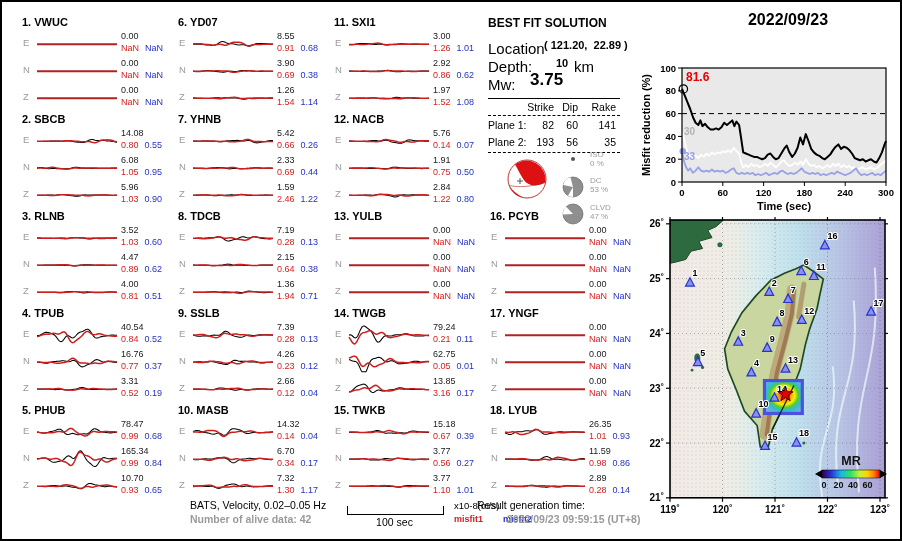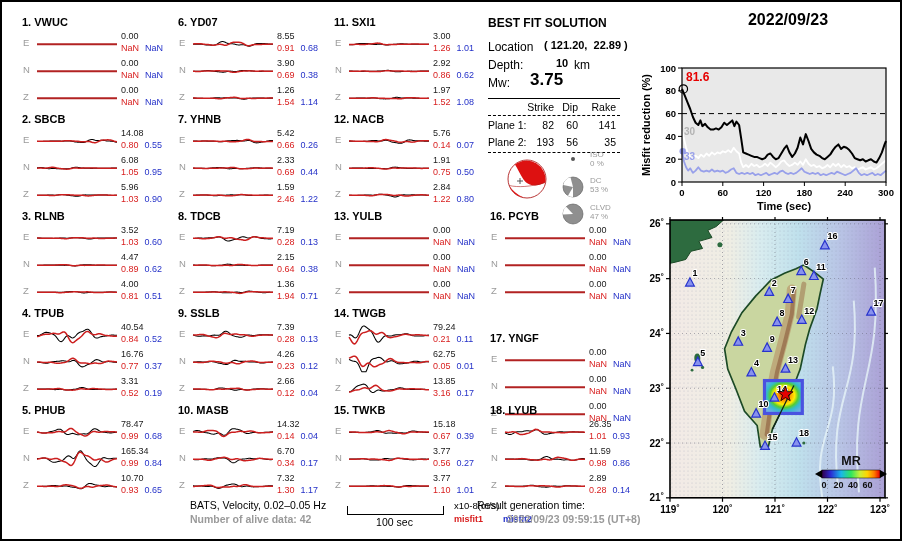--- a/index.html
+++ b/index.html
@@ -13,21 +13,21 @@
   .wave{position:absolute;left:15px;top:1px;width:84px;height:24px;}
   .nums{position:absolute;left:101px;top:0;width:52px;font-size:9px;line-height:10px;white-space:nowrap;}
   .amp{position:absolute;top:1px;left:0;color:#1a1a1a;}
   .mrow{position:absolute;top:13px;left:0;}
   .m1{color:#d81e1e;margin-right:6px;}
   .m2{color:#2431c8;}
   
   #solution{position:absolute;left:486px;top:14px;width:178px;height:200px;font-size:10.5px;color:#000;}
   .sol-title{position:absolute;top:0;left:0;font-size:12px;font-weight:bold;}
   .sol-row{position:absolute;left:0;width:178px;height:16px;}
-  .sol-row .lbl{position:absolute;top:0;font-size:12px;}
+  .sol-row .lbl{position:absolute;top:0;font-size:15px;}
   .sol-row .val-b{position:absolute;top:-1px;font-weight:bold;font-size:11px;white-space:pre;}
   .mw{position:absolute;left:42px;top:-6px;font-weight:bold;font-size:17px;}
   .sol-table{position:absolute;left:0;top:82px;width:134px;height:60px;font-size:10.5px;}
   .t-line{position:absolute;left:0;width:132px;height:0;}
   .t-line.solid{border-top:1px solid #000;}
   .t-line.dashed{border-top:1px dashed #000;}
   .th,.td{position:absolute;text-align:right;}
   .t-rowlbl{position:absolute;left:0;}
   .c-strike{left:32px;width:34px;}
   .c-dip{left:70px;width:20px;}
@@ -716,21 +716,21 @@
             <line x1="2" y1="13.2" x2="82" y2="13.2" stroke="#b22222" stroke-width="2"></line>
           </svg>
     <div class="nums">
       <div class="amp">0.00</div>
       <div class="mrow">
         <span class="m1">NaN</span><span class="m2">NaN</span>
       </div>
     </div>
   </div>
       </div>
-      <div class="station" style="left: 486px; top: 305px; margin-top: 25px;">
+      <div class="station" style="left: 486px; top: 305px;">
     <div class="st-h"><span class="st-num">17.</span> <span class="st-name">YNGF</span></div>
   <div class="comp" style="top: 14px;">
     <span class="comp-l">E</span>
     <svg class="wave" viewBox="0 0 84 24" preserveAspectRatio="none">
             <line x1="2" y1="13.2" x2="82" y2="13.2" stroke="#b22222" stroke-width="2"></line>
           </svg>
     <div class="nums">
       <div class="amp">0.00</div>
       <div class="mrow">
         <span class="m1">NaN</span><span class="m2">NaN</span>

